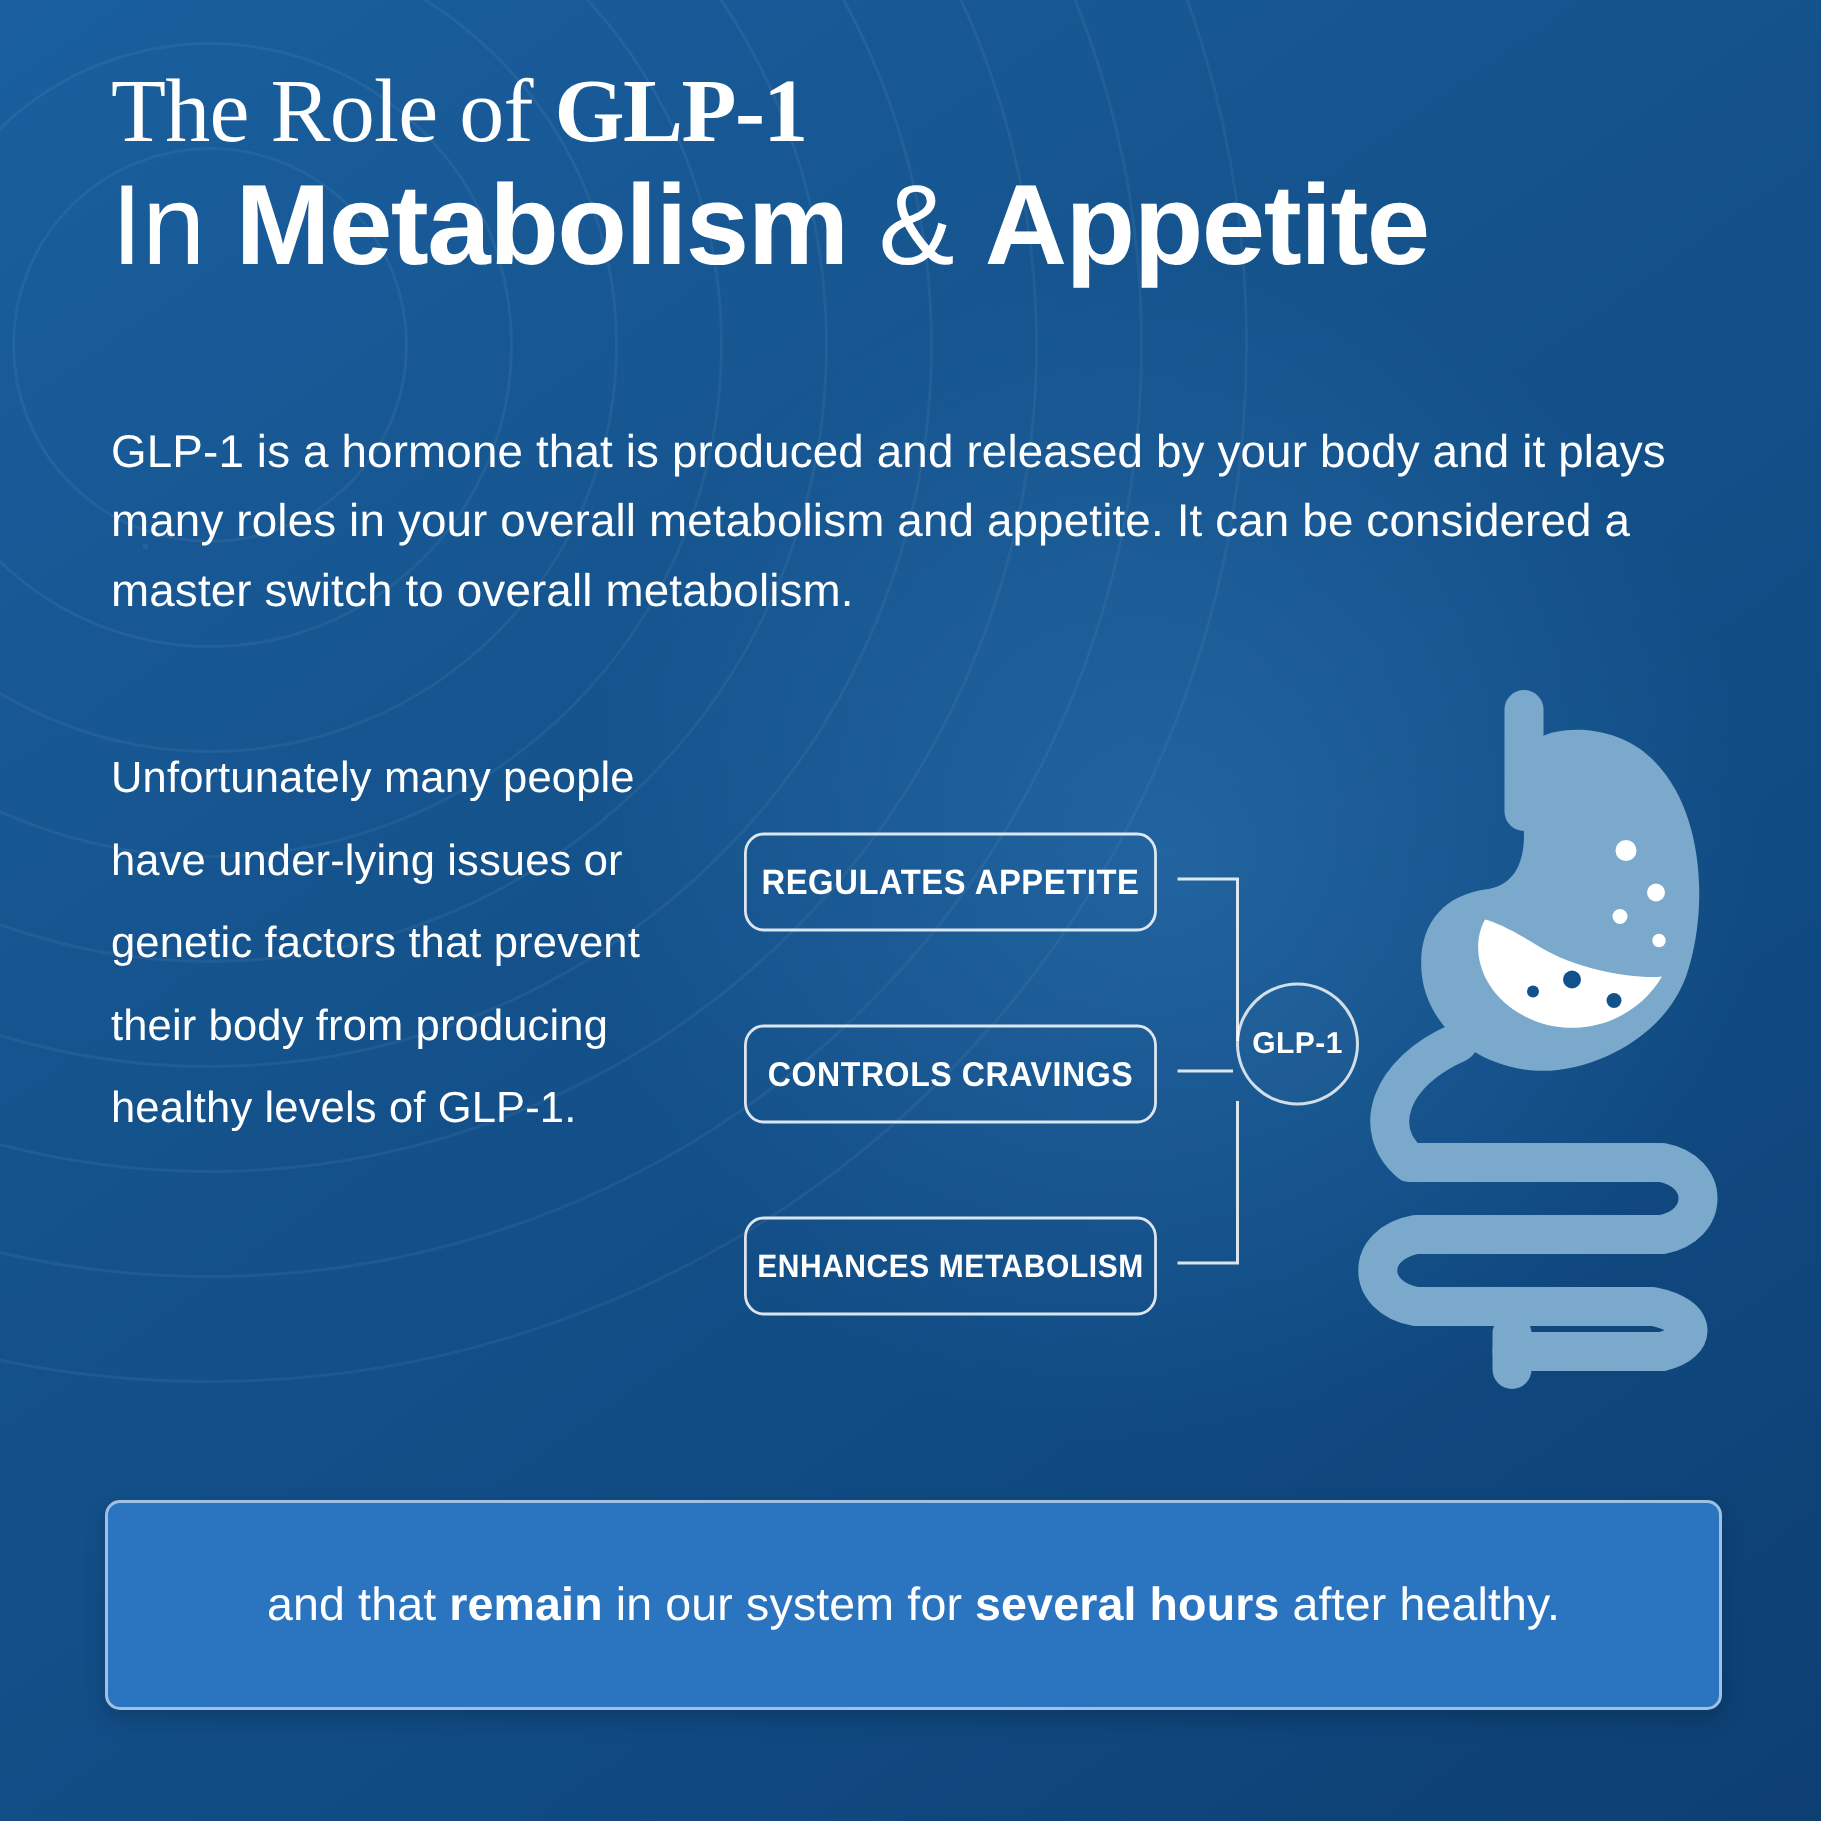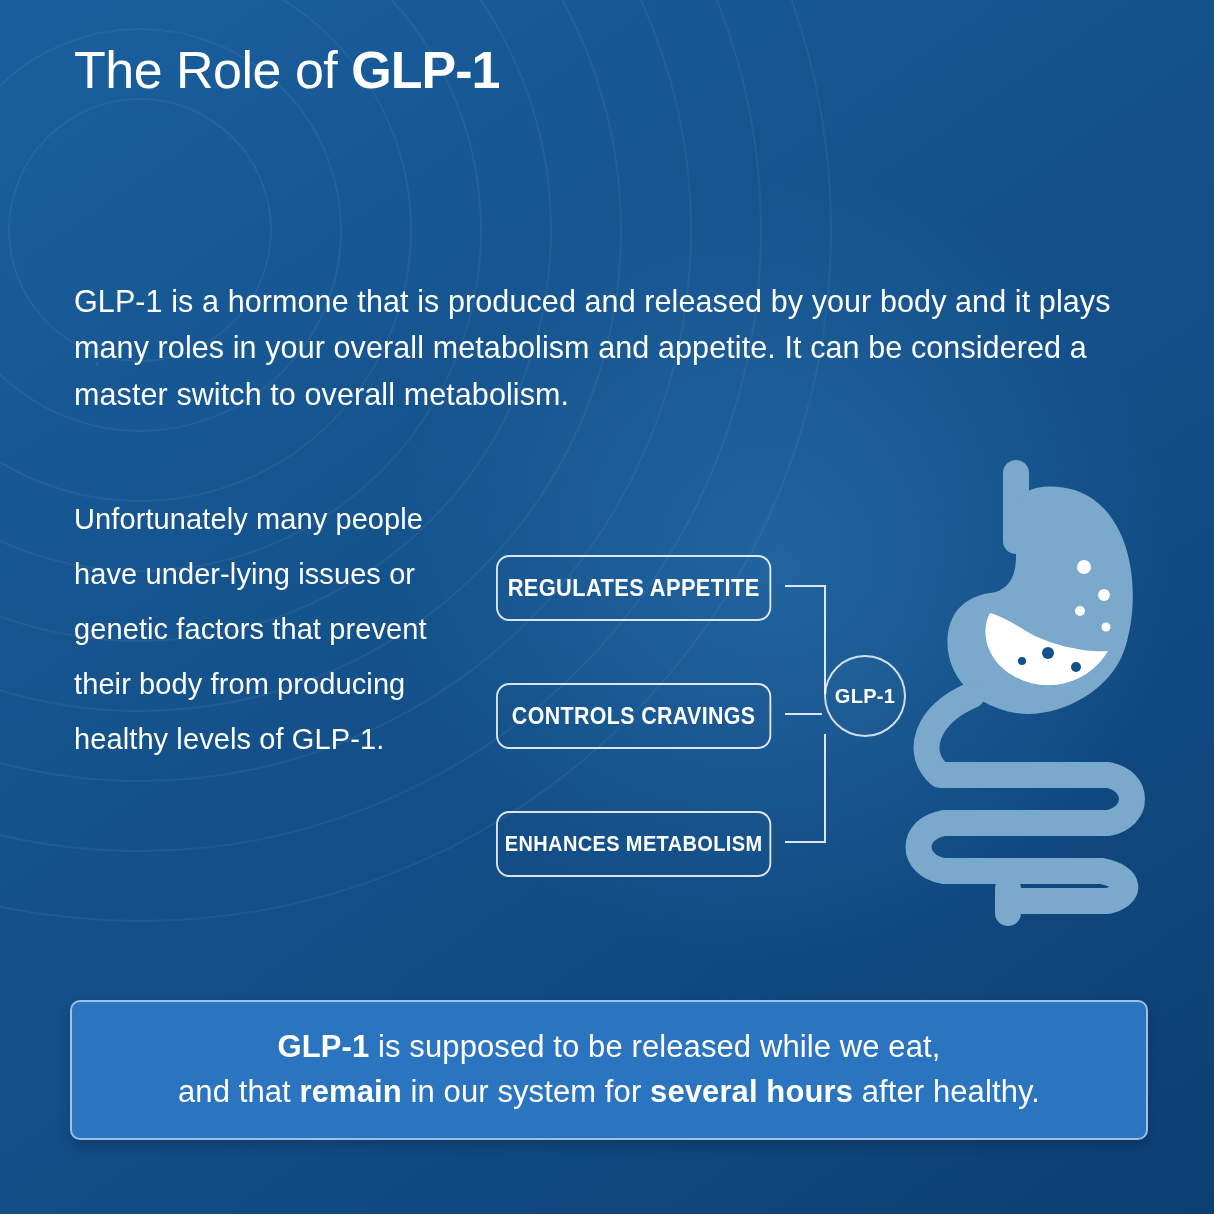--- a/index.html
+++ b/index.html
@@ -54,21 +54,21 @@
   
   .title {
     position: absolute;
     left: 74px;
     top: 44px;
     width: 1090px;
     color: #ffffff;
     line-height: 1.03;
     letter-spacing: -0.5px;
   }
-  .title .line1 { font-size: 52px; font-weight: 300; white-space: nowrap; }
+  .title .line1 { font-size: 60px; font-weight: 300; white-space: nowrap; font-family: Liberation Serif, serif; }
   .title .line2 { font-size: 76px; font-weight: 300; white-space: nowrap; margin-top: 6px;}
   .title b { font-weight: 700; letter-spacing: -1px; }
 
   
   .intro {
     position: absolute;
     left: 74px;
     top: 278px;
     width: 1080px;
     font-size: 30.5px;
@@ -192,20 +192,23 @@
     <span style="width:1380px;height:1380px"></span>
   </div>
   <div class="glow"></div>
 
   <div class="content">
 
     <div class="title">
       <div class="line1">
         <span>The Role of </span><b>GLP-1</b>
       </div>
+      <div class="line2">
+        <span>In </span><b>Metabolism</b><span> &amp; </span><b>Appetite</b>
+      </div>
     </div>
 
     <div class="intro">GLP-1 is a hormone that is produced and released by your body and it plays many roles in your overall metabolism and appetite. It can be considered a master switch to overall metabolism.</div>
 
     <div class="leftcol">Unfortunately many people have under-lying issues or genetic factors that prevent their body from producing healthy levels of GLP-1.</div>
 
     <div class="diagram">
 
       <svg class="connector" viewBox="0 0 700 500">
         <path d="M305 131 L345 131 L345 239" fill="none" stroke="#ffffff" stroke-width="2" opacity="0.85"></path>
@@ -266,21 +269,18 @@
                  C 70 384, 70 420, 104 426
                  L 262 426
                  C 292 432, 292 450, 268 456
                  L 168 456" fill="none" stroke="#7aa9cc" stroke-width="26" stroke-linecap="round" stroke-linejoin="round"></path>
         <path d="M168 444 L168 468" stroke="#7aa9cc" stroke-width="26" stroke-linecap="round"></path>
       </svg>
     </div>
 
     <div class="banner">
       <div class="row">
-        <b>GLP-1</b><span> is supposed to be released while we eat,</span>
-      </div>
-      <div class="row">
         <span>and that </span><b>remain</b><span> in our system for </span><b>several hours</b><span> after healthy.</span>
       </div>
     </div>
 
   </div>
 </div>
 
 </body></html>

